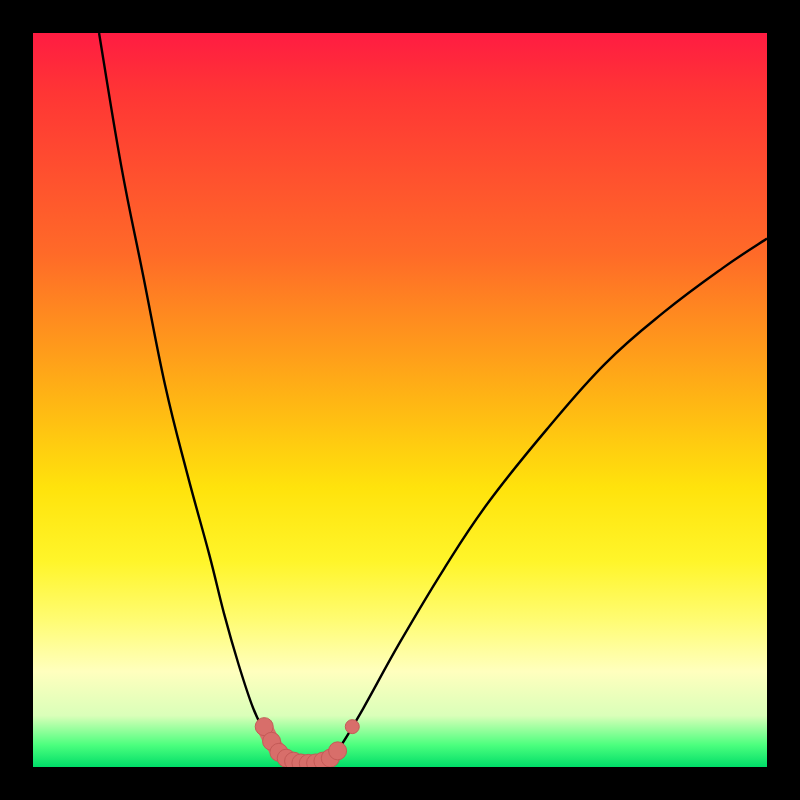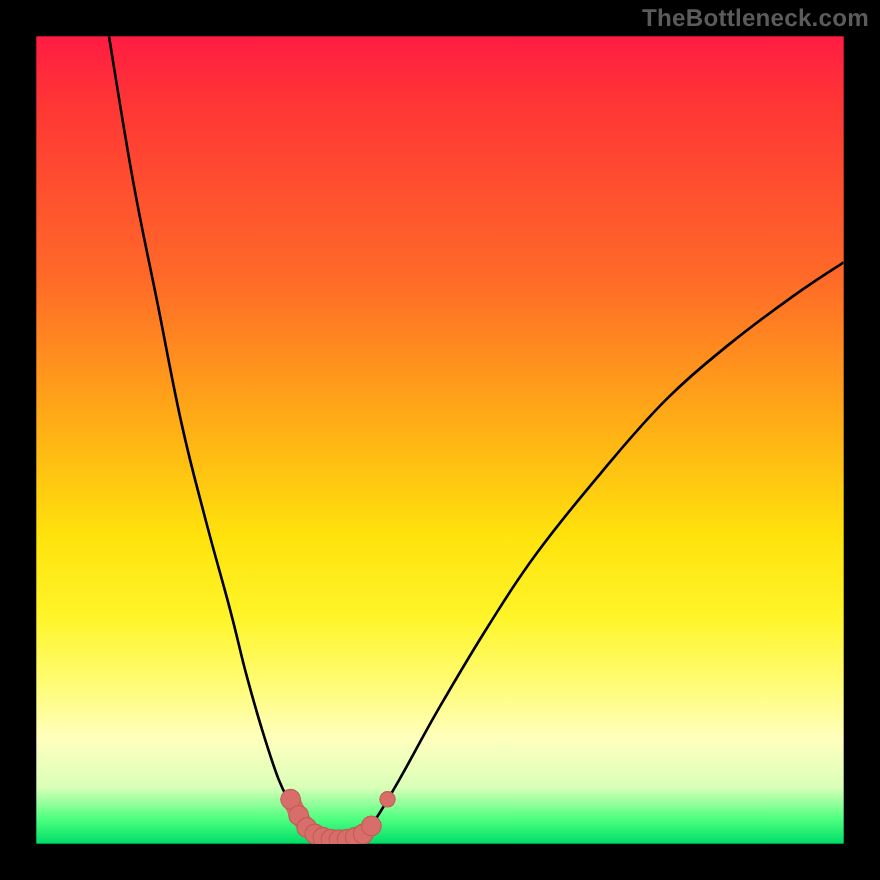--- a/index.html
+++ b/index.html
@@ -54,21 +54,20 @@
     top: 0;
     width: 734px;
     height: 734px;
   }
 </style>
 </head>
 <body>
 
 <div class="stage">
 
-  <div class="attribution">TheBottleneck.com</div>
 
   <div class="plot-area">
     <svg class="curves" viewBox="0 0 734 734" preserveAspectRatio="none">
       <g>
         <path id="left-branch-path" fill="none" stroke-width="2.4" stroke="#000000" d="M 66.06 0 C 70.464 26.424000000000003, 79.272 83.67600000000002, 88.08 132.12 C 96.88799999999999 180.564, 101.29199999999999 198.17999999999998, 110.1 242.21999999999997 C 118.908 286.26, 123.31200000000001 312.68399999999997, 132.12 352.32 C 140.928 391.956, 145.332 406.63599999999997, 154.14 440.4 C 162.94799999999998 474.164, 168.82 493.248, 176.16 521.14 C 183.5 549.032, 184.968 557.84, 190.84 579.86 C 196.71200000000002 601.88, 199.64800000000002 612.1560000000001, 205.52 631.24 C 211.392 650.324, 215.06199999999998 662.068, 220.2 675.28 C 225.338 688.492, 226.806 689.226, 231.21 697.3 C 235.614 705.3739999999999, 237.816 710.0716, 242.22 715.65 C 246.624 721.2284, 251.028 723.2836, 253.23 725.192"></path>
       </g>
       <g>
         <path id="right-branch-path" fill="none" stroke-width="2.4" stroke="#000000" d="M 297.27000000000004 725.192 C 299.47200000000004 722.5496, 301.674 721.9624, 308.28 711.98 C 314.88599999999997 701.9976, 318.556 695.832, 330.3 675.28 C 342.04400000000004 654.728, 350.852 637.1120000000001, 367 609.22 C 383.148 581.328, 393.42400000000004 563.712, 411.04 535.8199999999999 C 428.656 507.92799999999994, 434.528 497.652, 455.08 469.76 C 475.63199999999995 441.868, 490.31199999999995 424.252, 513.8 396.36 C 537.288 368.468, 549.0319999999999 353.78799999999995, 572.52 330.29999999999995 C 596.008 306.81199999999995, 607.7520000000001 298.004, 631.24 278.92 C 654.728 259.836, 669.4079999999999 249.55999999999995, 689.9599999999999 234.87999999999994 C 710.512 220.19999999999993, 725.192 211.39199999999997, 734 205.51999999999998"></path>
       </g>
       <g>

